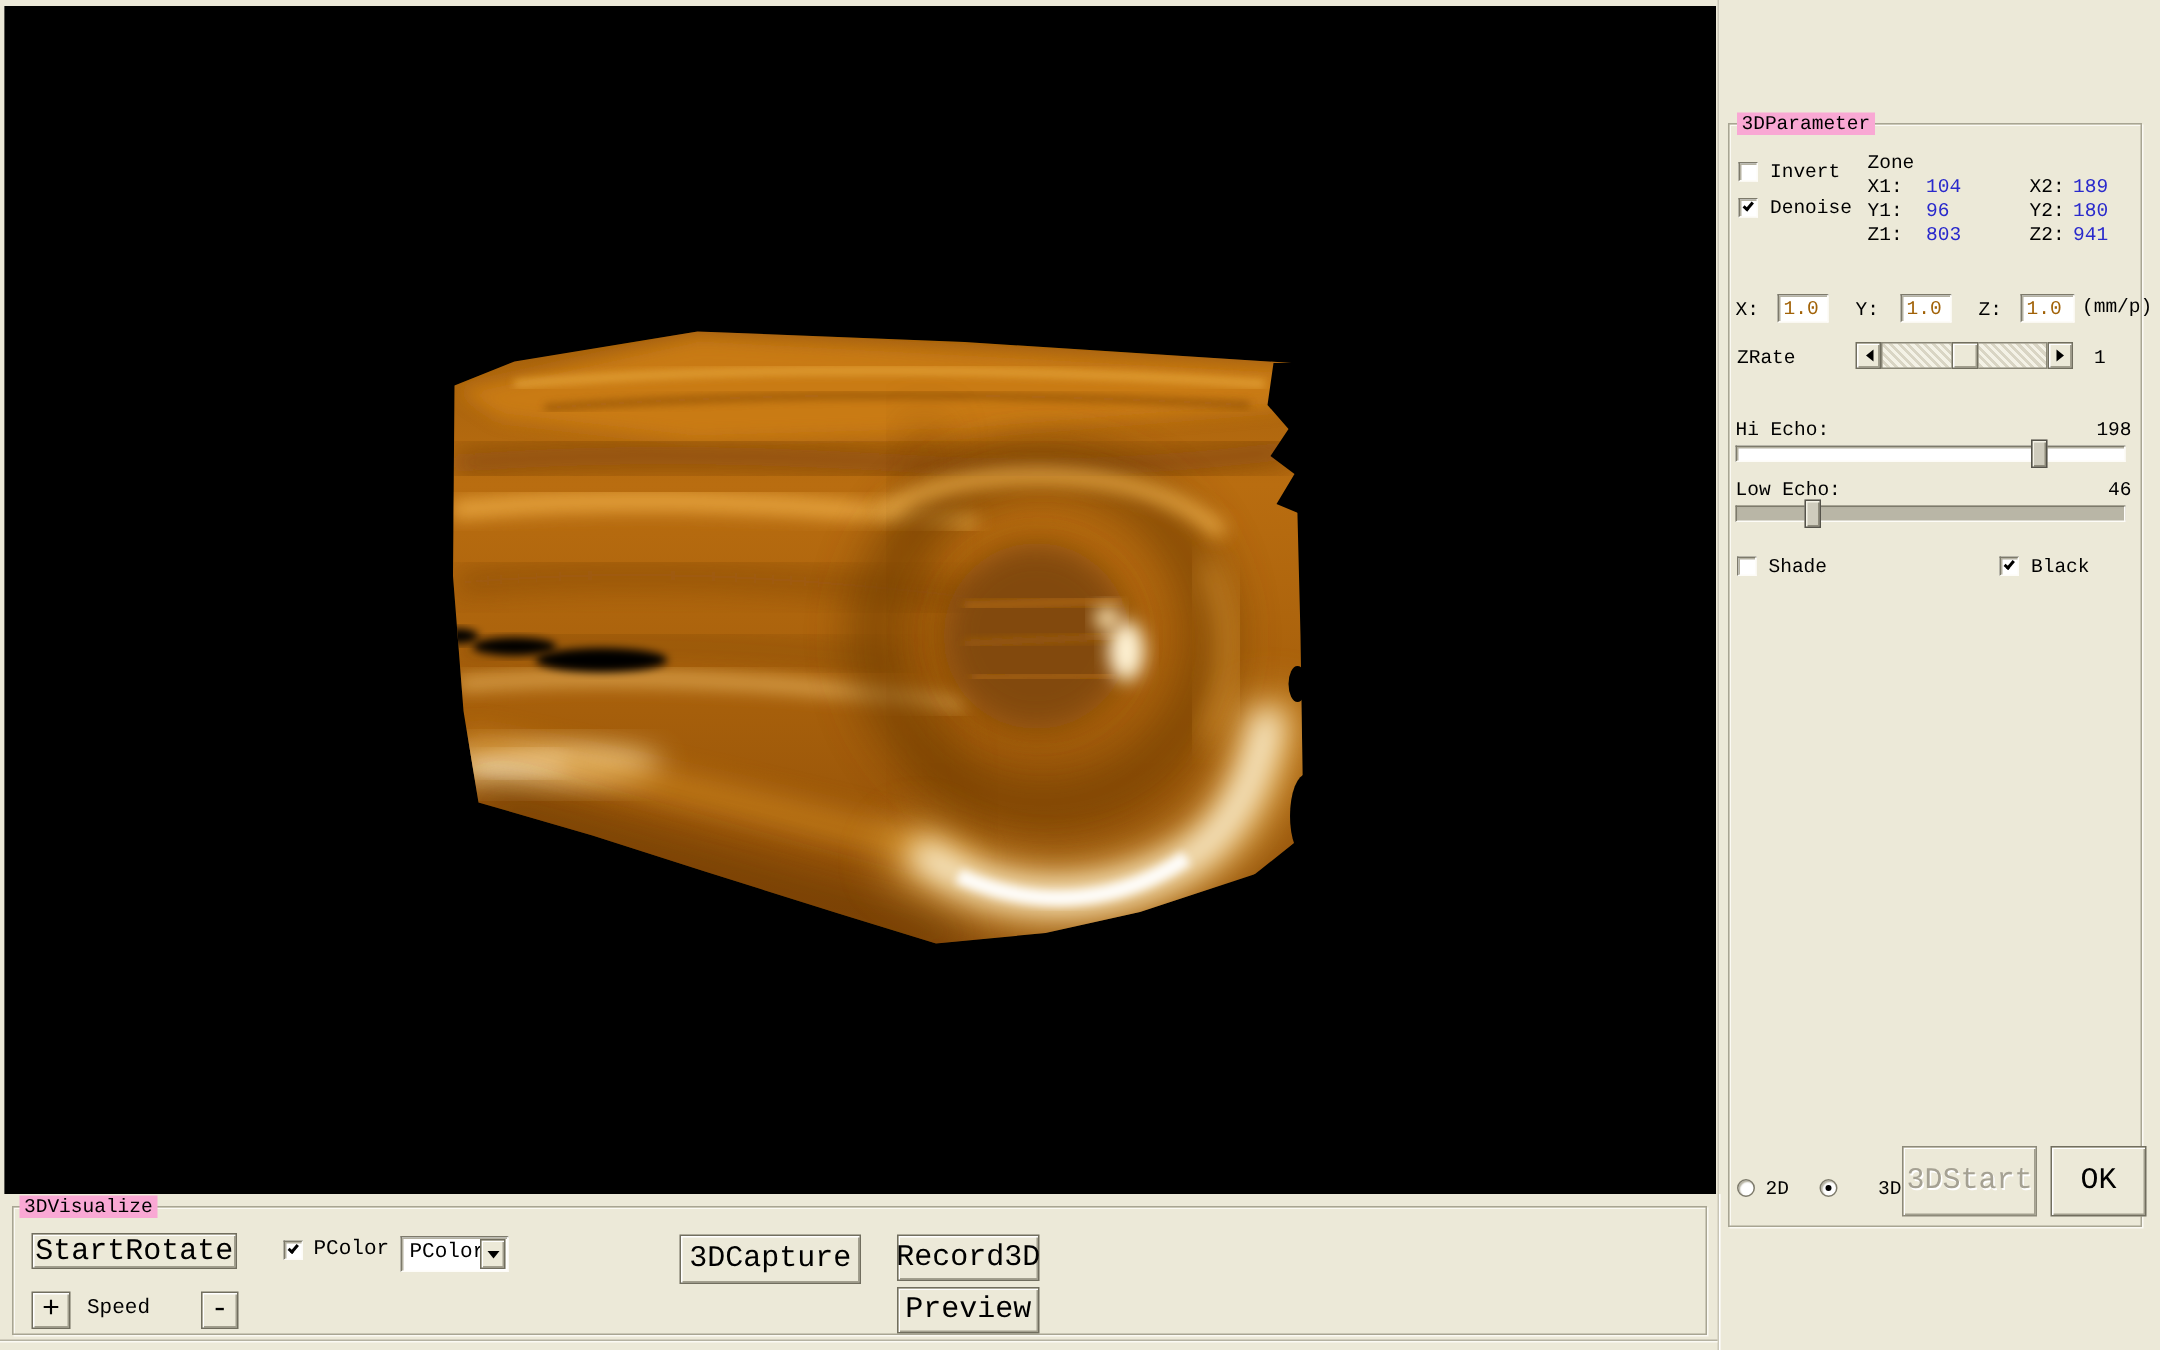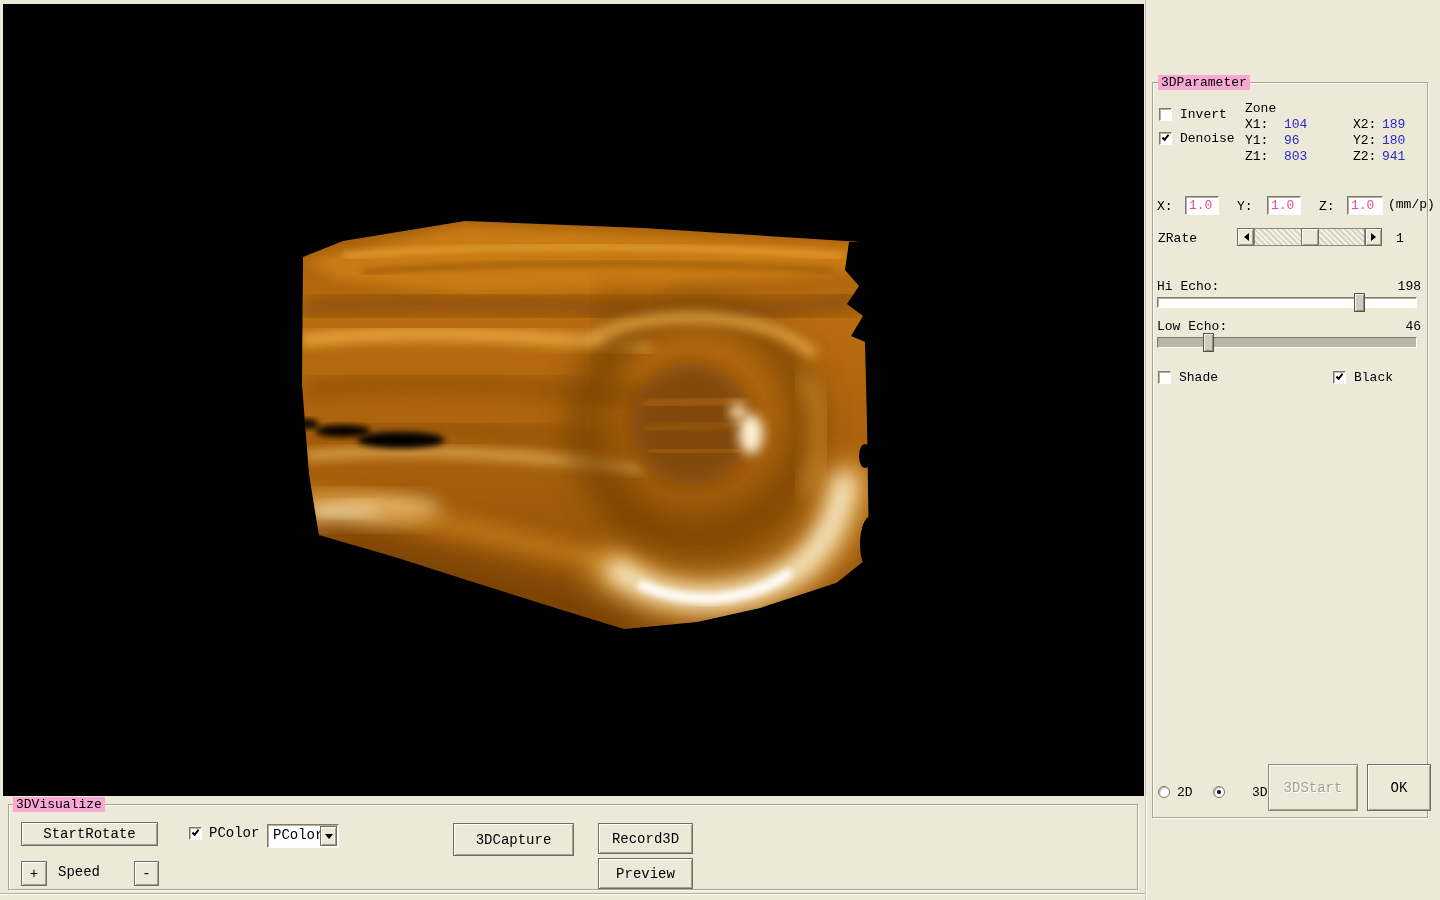--- a/index.html
+++ b/index.html
@@ -38,33 +38,33 @@
     font-size:13px; line-height:15px; white-space:nowrap;
   }
 
   
   .btn {
     position:absolute;
     display:flex; align-items:center; justify-content:center;
     background:#ece9d8;
     border:1px solid #716e5f;
     box-shadow: inset 1px 1px 0 #ffffff, inset -1px -1px 0 #a29f8e;
-    font-family:inherit; font-size:14px; color:#000;
+    font-family:inherit; font-size:20px; color:#000;
     cursor:default; white-space:nowrap;
   }
   .btn.disabled { color:#a5a193; text-shadow:1px 1px 0 #fff; border-color:#8d8a7a; }
 
   
   .edit {
     position:absolute;
     background:#fff;
     border:1px solid;
     border-color:#7d7a6b #fdfcf8 #fdfcf8 #7d7a6b;
     box-shadow: inset 1px 1px 0 #b5b2a2;
-    font-family:inherit; font-size:13px; color:#ec4899;
+    font-family:inherit; font-size:13px; color:#a16207;
     padding:0 3px; outline:none;
   }
 
   
   .cb {
     position:absolute; width:13px; height:13px;
     background:#fff;
     border:1px solid;
     border-color:#7d7a6b #fdfcf8 #fdfcf8 #7d7a6b;
     box-shadow: inset 1px 1px 0 #b5b2a2;

